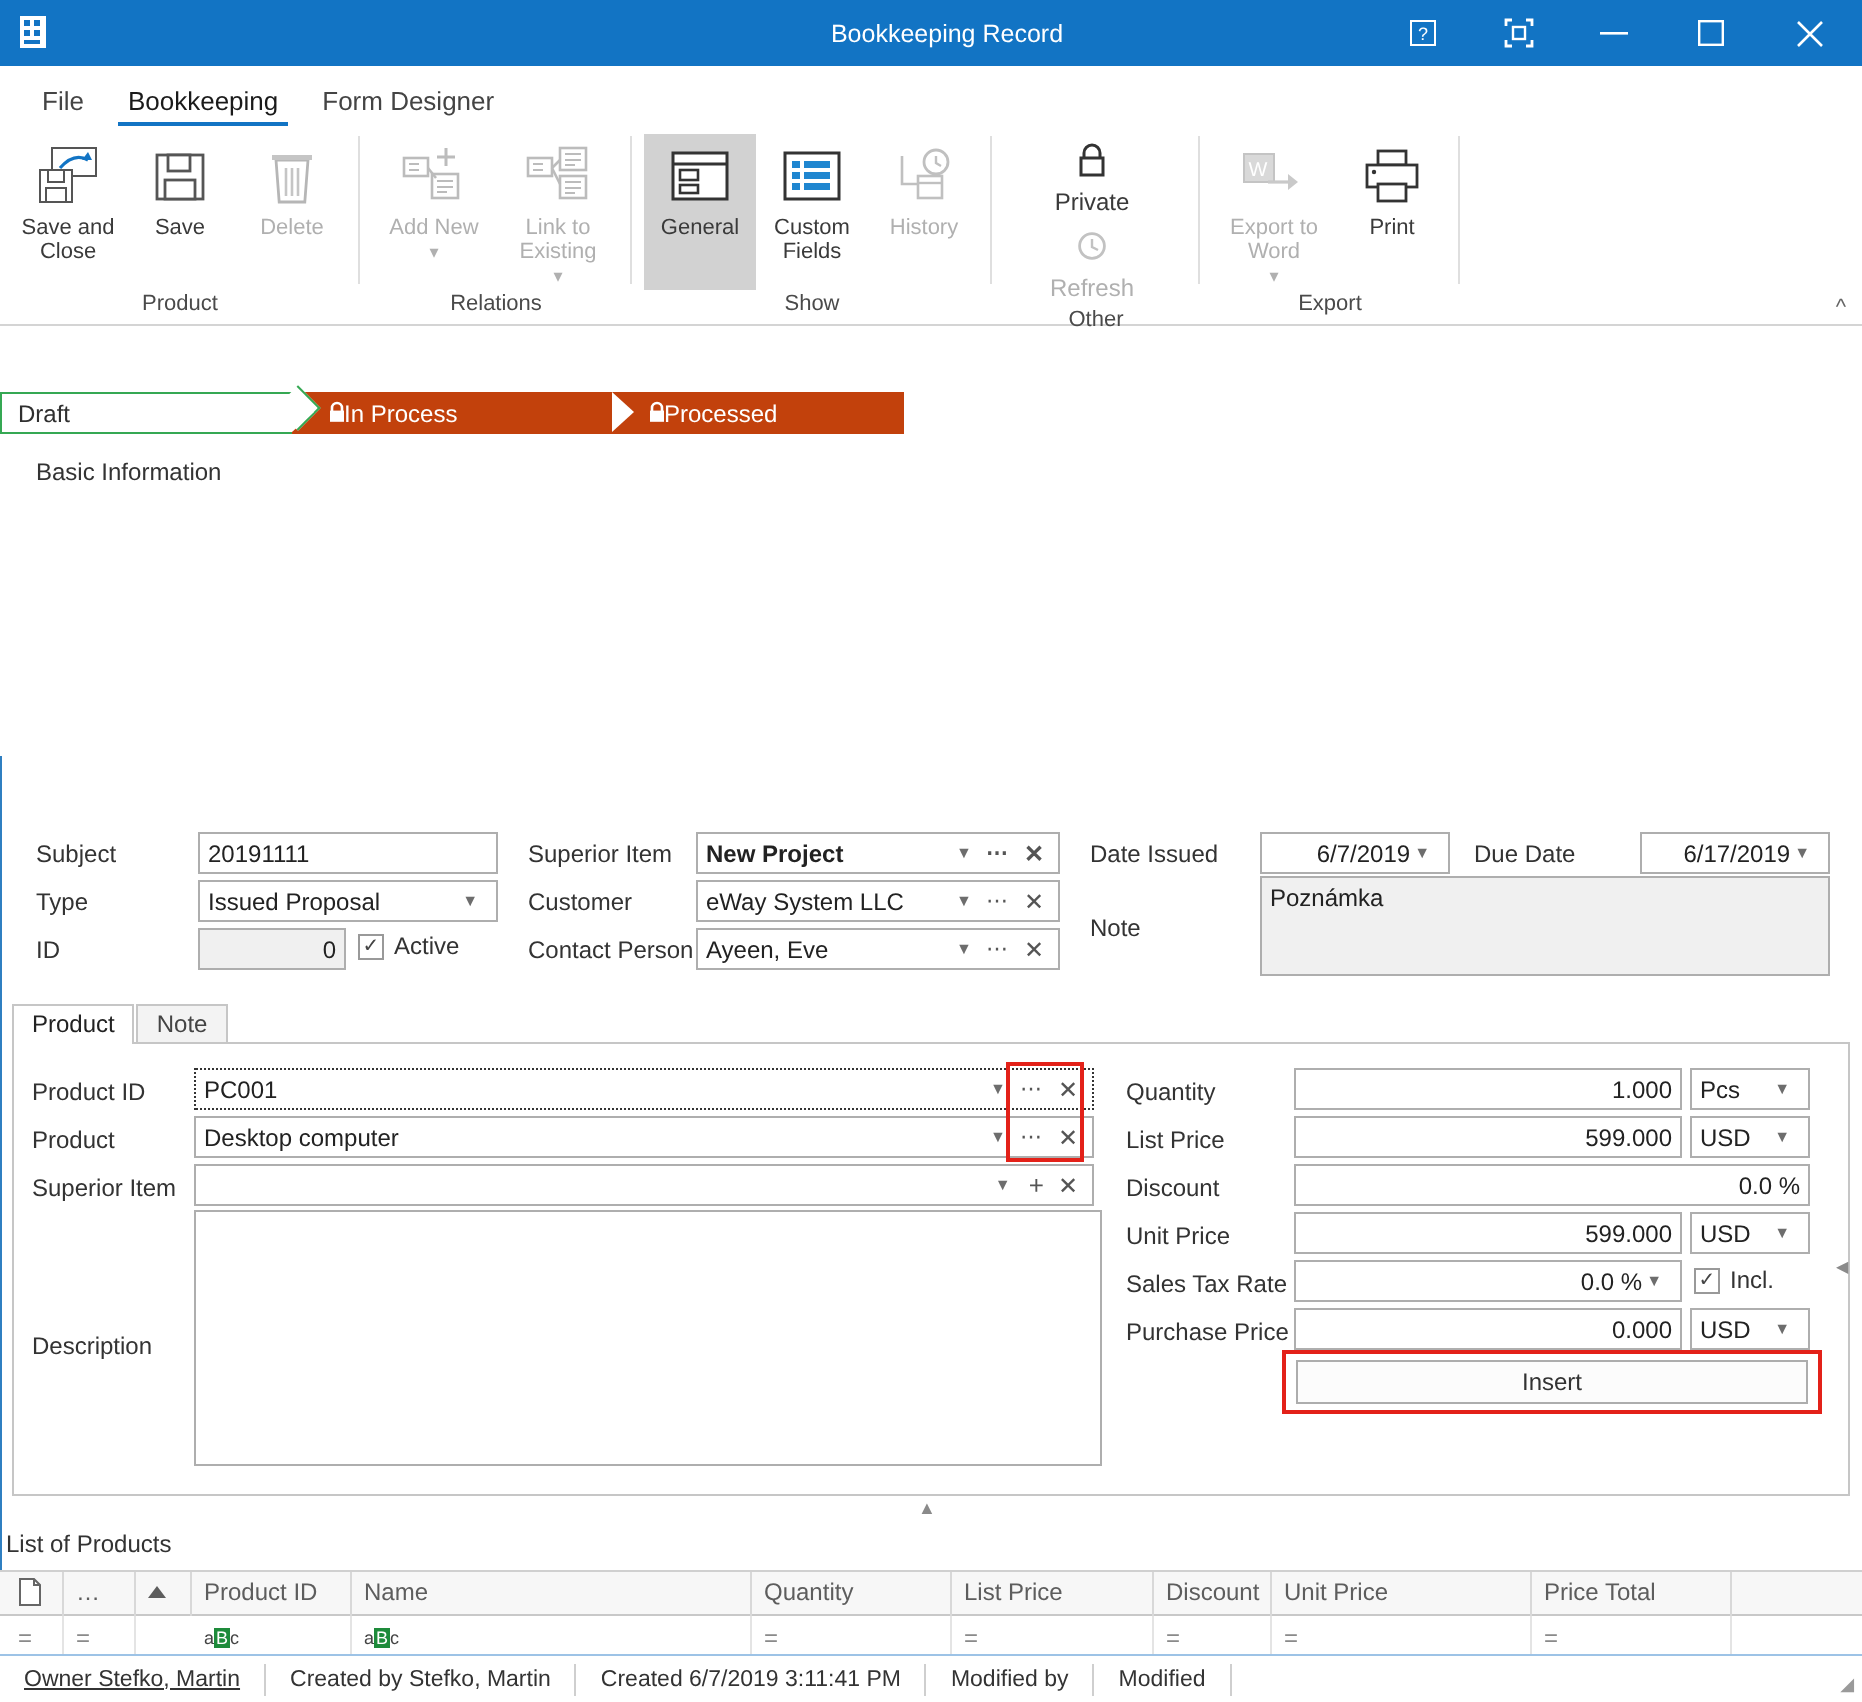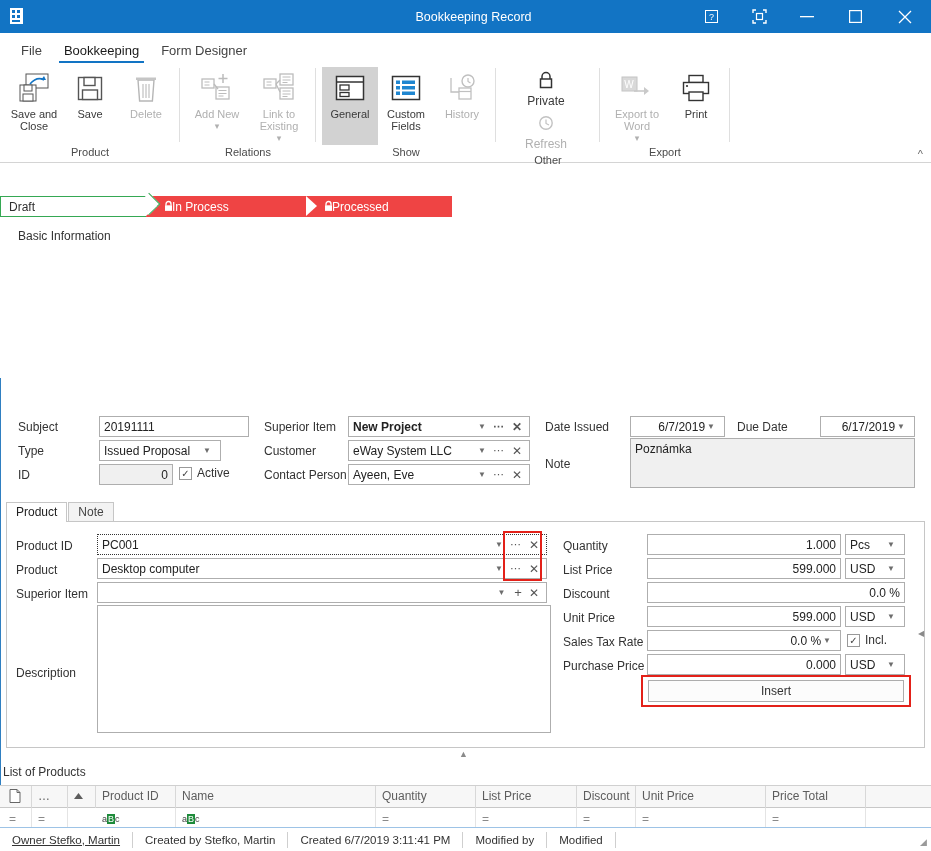--- a/index.html
+++ b/index.html
@@ -66,21 +66,21 @@
   .wf { position:relative; display:flex; align-items:center; font-size:12px; height:21px; }
   .wf-draft {
     width:146px; background:#fff; border:1px solid #35a853; border-right:none;
     color:#2f2f2f; padding-left:8px;
   }
   .wf-draft:after {
     content:""; position:absolute; right:-11px; top:-1px; width:15px; height:15px;
     background:#fff; border-top:1px solid #35a853; border-right:1px solid #35a853;
     transform:rotate(45deg); transform-origin:center; z-index:2;
   }
-  .wf-grey { background:#ef4444; color:#fff; padding-left:26px; }
+  .wf-grey { background:#c2410c; color:#fff; padding-left:26px; }
   .wf-grey.a { width:160px; }
   .wf-grey.b { width:146px; }
   .wf-grey:before {
     content:""; position:absolute; left:0; top:0; border-top:10.5px solid transparent;
     border-bottom:10.5px solid transparent; border-left:11px solid #fff; z-index:3;
   }
   .wf-lock { position:absolute; left:17px; top:4px; }
 
   .basic-info { font-size:12px; color:#333; padding:12px 0 6px 18px; }
 
@@ -406,21 +406,21 @@
     <div class="vline" style="left:0; top:182px; width:1px; height:665px;"></div>
 
     <div class="basic-info">Basic Information</div>
 
     <div class="abs lbl" style="left:18px; top:224px;">Subject</div>
     <div class="abs fld" style="left:99px; top:220px; width:150px;">
       <span class="val">20191111</span>
     </div>
 
     <div class="abs lbl" style="left:18px; top:248px;">Type</div>
-    <div class="abs fld" style="left:99px; top:244px; width:122px;">
+    <div class="abs fld" style="left:99px; top:244px; width:150px;">
       <span class="val">Issued Proposal</span>
       <span class="caret">▼</span>
     </div>
 
     <div class="abs lbl" style="left:18px; top:272px;">ID</div>
     <div class="abs fld ro" style="left:99px; top:268px; width:74px;">
       <span class="val r">0</span>
     </div>
     <div class="abs" style="left:179px; top:270px; display:flex; align-items:center; gap:5px;">
       <span class="chk">✓</span>

